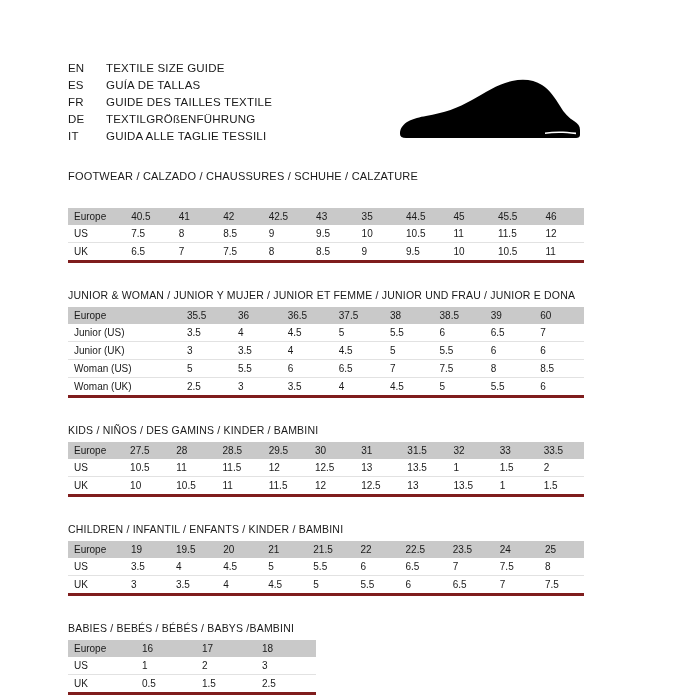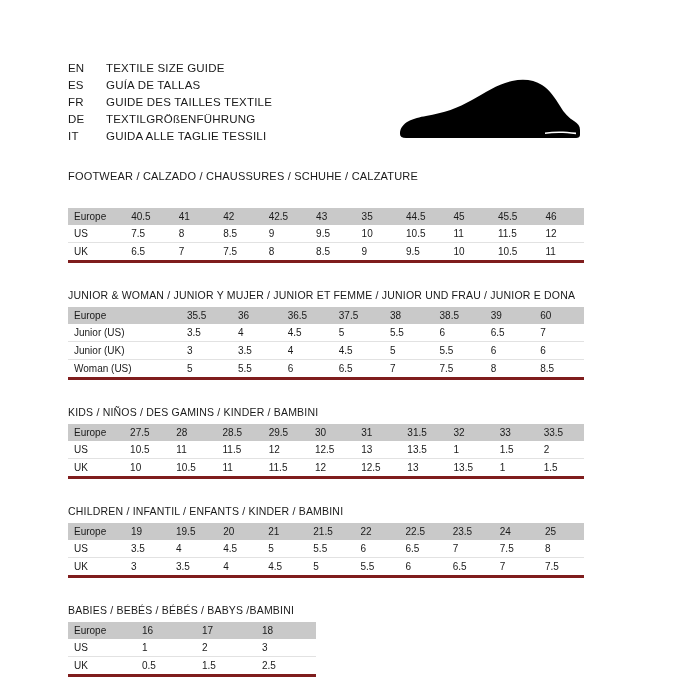--- a/index.html
+++ b/index.html
@@ -246,20 +246,32 @@
           <td class="val"></td>
           <td class="val">5</td>
           <td class="val">5.5</td>
           <td class="val">6</td>
           <td class="val">6.5</td>
           <td class="val">7</td>
           <td class="val">7.5</td>
           <td class="val">8</td>
           <td class="val">8.5</td>
         </tr>
+        <tr class="row">
+          <td class="label">Woman (UK)</td>
+          <td class="val"></td>
+          <td class="val">2.5</td>
+          <td class="val">3</td>
+          <td class="val">3.5</td>
+          <td class="val">4</td>
+          <td class="val">4.5</td>
+          <td class="val">5</td>
+          <td class="val">5.5</td>
+          <td class="val">6</td>
+        </tr>
       </tbody>
     </table>
   </div>
 
   <div class="block">
     <div class="block-title">KIDS / NIÑOS / DES GAMINS / KINDER / BAMBINI</div>
     <table class="size">
       <tbody>
         <tr class="head">
           <td class="label">Europe</td>

